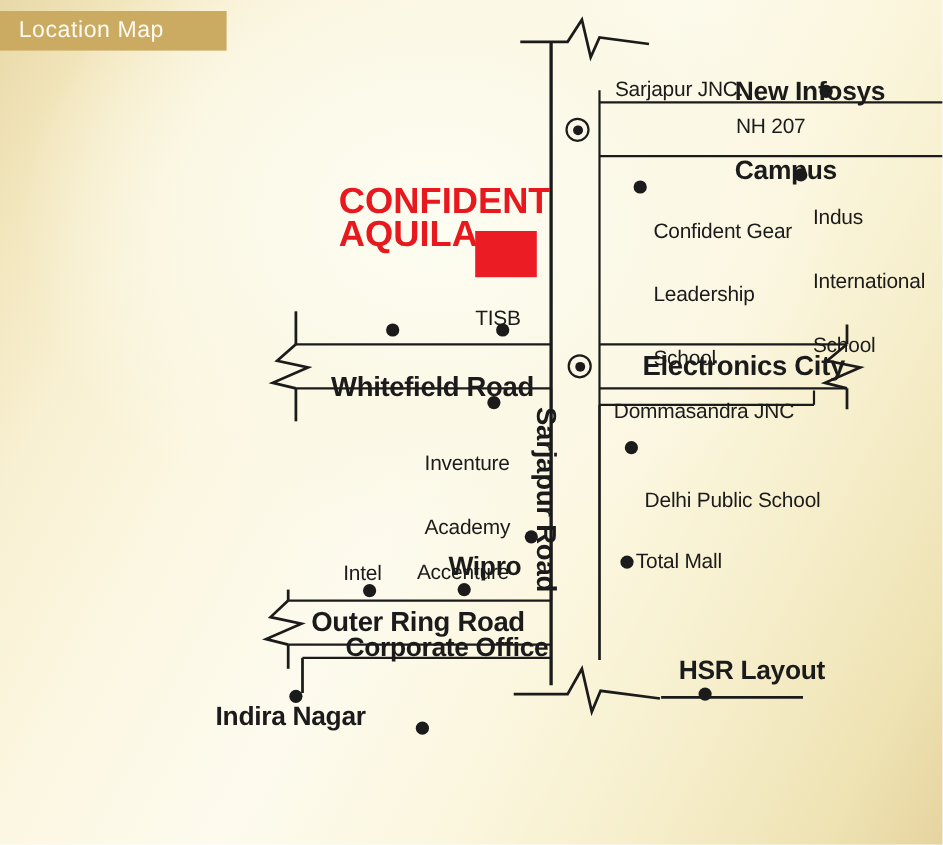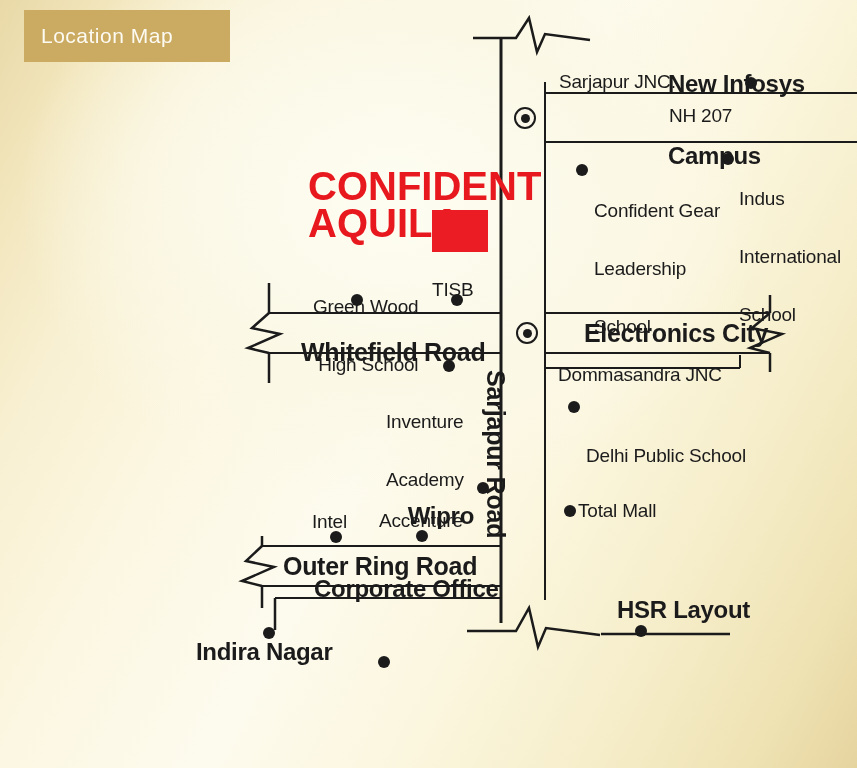--- a/index.html
+++ b/index.html
@@ -49,24 +49,23 @@
     background: #cbab62;
     color: #fdfaf2;
     font-size: 21px;
     letter-spacing: 0.5px;
     display: flex;
     align-items: center;
     z-index: 9;
   }
   #location-banner {
     left: 0; top: 10px;
-    width: 206px; height: 52px;
+    width: 206px; height: 36px;
     padding-left: 17px;
     box-sizing: border-box;
-    margin-left: 24px;
   }
   #scale-banner {
     left: 443px; top: 716px;
     width: 149px; height: 19px;
     justify-content: center;
     font-size: 14px;
     color: #f7f2e4;
   }
 
   
@@ -99,21 +98,21 @@
     font-size: 19px;
     font-weight: normal;
     letter-spacing: -0.2px;
   }
 
   #aquila-title {
     position: absolute;
     left: 308px; top: 168px;
     color: #e8191e;
     font-weight: bold;
-    font-size: 40px;
+    font-size: 33px;
     letter-spacing: 0px;
     line-height: 0.92;
     z-index: 8;
   }
   #aquila-marker {
     position: absolute;
     left: 432px; top: 210px;
     width: 56px; height: 42px;
     background: #ec1c24;
     z-index: 8;
@@ -248,24 +247,20 @@
     <div>School</div>
   </div>
 
   <div class="dot" style="left:722px; top:153px;"></div>
   <div class="lbl poi" style="left:739px; top:150px;">
     <div>Indus</div>
     <div>International</div>
     <div>School</div>
   </div>
 
-  <div class="lbl poi" style="left:313px; top:258px; text-align:right;">
-    <div>Green Wood</div>
-    <div>High School</div>
-  </div>
   <div class="dot" style="left:351px; top:294px;"></div>
 
   <div class="lbl poi" style="left:432px; top:280px;">TISB</div>
   <div class="dot" style="left:451px; top:294px;"></div>
 
   <div class="lbl big-road" style="left:301px; top:308px;margin-top:32px;">Whitefield Road</div>
 
   <div class="jnc-circle" style="left:516px; top:322px;"></div>
 
   <div class="lbl big-road" style="left:584px; top:321px;">Electronics City</div>

